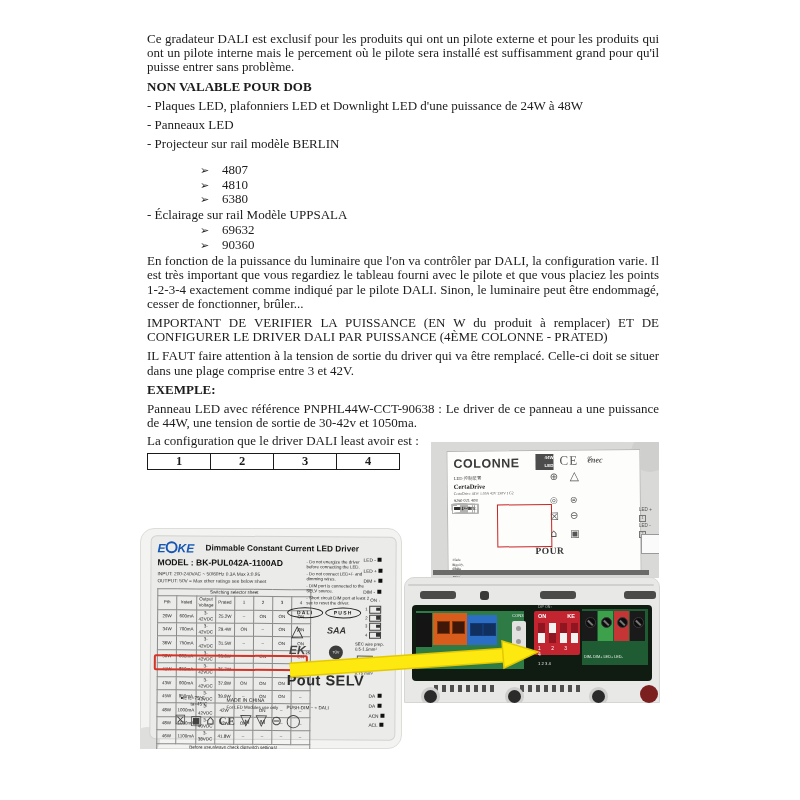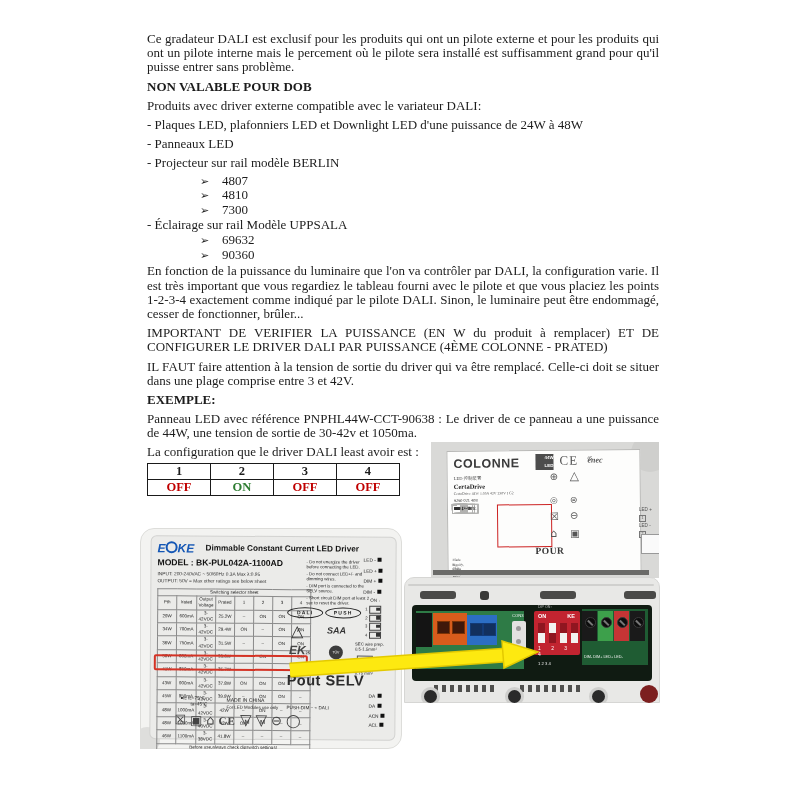--- a/index.html
+++ b/index.html
@@ -123,37 +123,36 @@
   .arrow-svg{position:absolute;left:268px;top:630px;z-index:10;}
 </style>
 </head>
 <body>
 
 <div id="page">
 
   <div class="content">
     <p>Ce gradateur DALI est exclusif pour les produits qui ont un pilote externe et pour les produits qui ont un pilote interne mais le percement où le pilote sera installé est suffisamment grand pour qu'il puisse entrer sans problème.</p>
     <p class="h">NON VALABLE POUR DOB</p>
-    <p>Produits avec driver externe compatible avec le variateur DALI:</p>
     <p>- Plaques LED, plafonniers LED et Downlight LED d'une puissance de 24W à 48W</p>
     <p>- Panneaux LED</p>
-    <p style="margin-bottom:3px">- Projecteur sur rail modèle BERLIN</p>
+    <p style="margin-bottom:12px">- Projecteur sur rail modèle BERLIN</p>
     <div>
 
         <div class="si">
           <span class="ar">➢</span><span>4807</span>
         </div>
 
 
         <div class="si">
           <span class="ar">➢</span><span>4810</span>
         </div>
 
         <div class="si">
-          <span class="ar">➢</span><span>7300</span>
+          <span class="ar">➢</span><span>6380</span>
         </div>
       </div>
     <p style="margin:1px 0 1px 0">- Éclairage sur rail Modèle UPPSALA</p>
     <div>
 
         <div class="si">
           <span class="ar">➢</span><span>69632</span>
         </div>
 
         <div class="si">
@@ -167,26 +166,20 @@
     <p style="margin-bottom:4px">Panneau LED avec référence PNPHL44W-CCT-90638 : Le driver de ce panneau a une puissance de 44W, une tension de sortie de 30-42v et 1050ma.</p>
     <p style="margin-bottom:4px">La configuration que le driver DALI least avoir est :</p>
 
     <table class="cfg">
       <tbody>
           <tr>
         <td style="width:63px">1</td>
         <td style="width:63px">2</td>
         <td style="width:63px">3</td>
         <td style="width:63px">4</td>
-      </tr>
-      <tr>
-        <td class="off">OFF</td>
-        <td class="on">ON</td>
-        <td class="off">OFF</td>
-        <td class="off">OFF</td>
       </tr>
     </tbody>
       </table>
   </div>
 
   <div class="photo ph">
     <div class="ph-disc"></div>
     <div class="ph-label">
       <span class="ph-brand">COLONNE</span>
       <span class="ph-badge">

